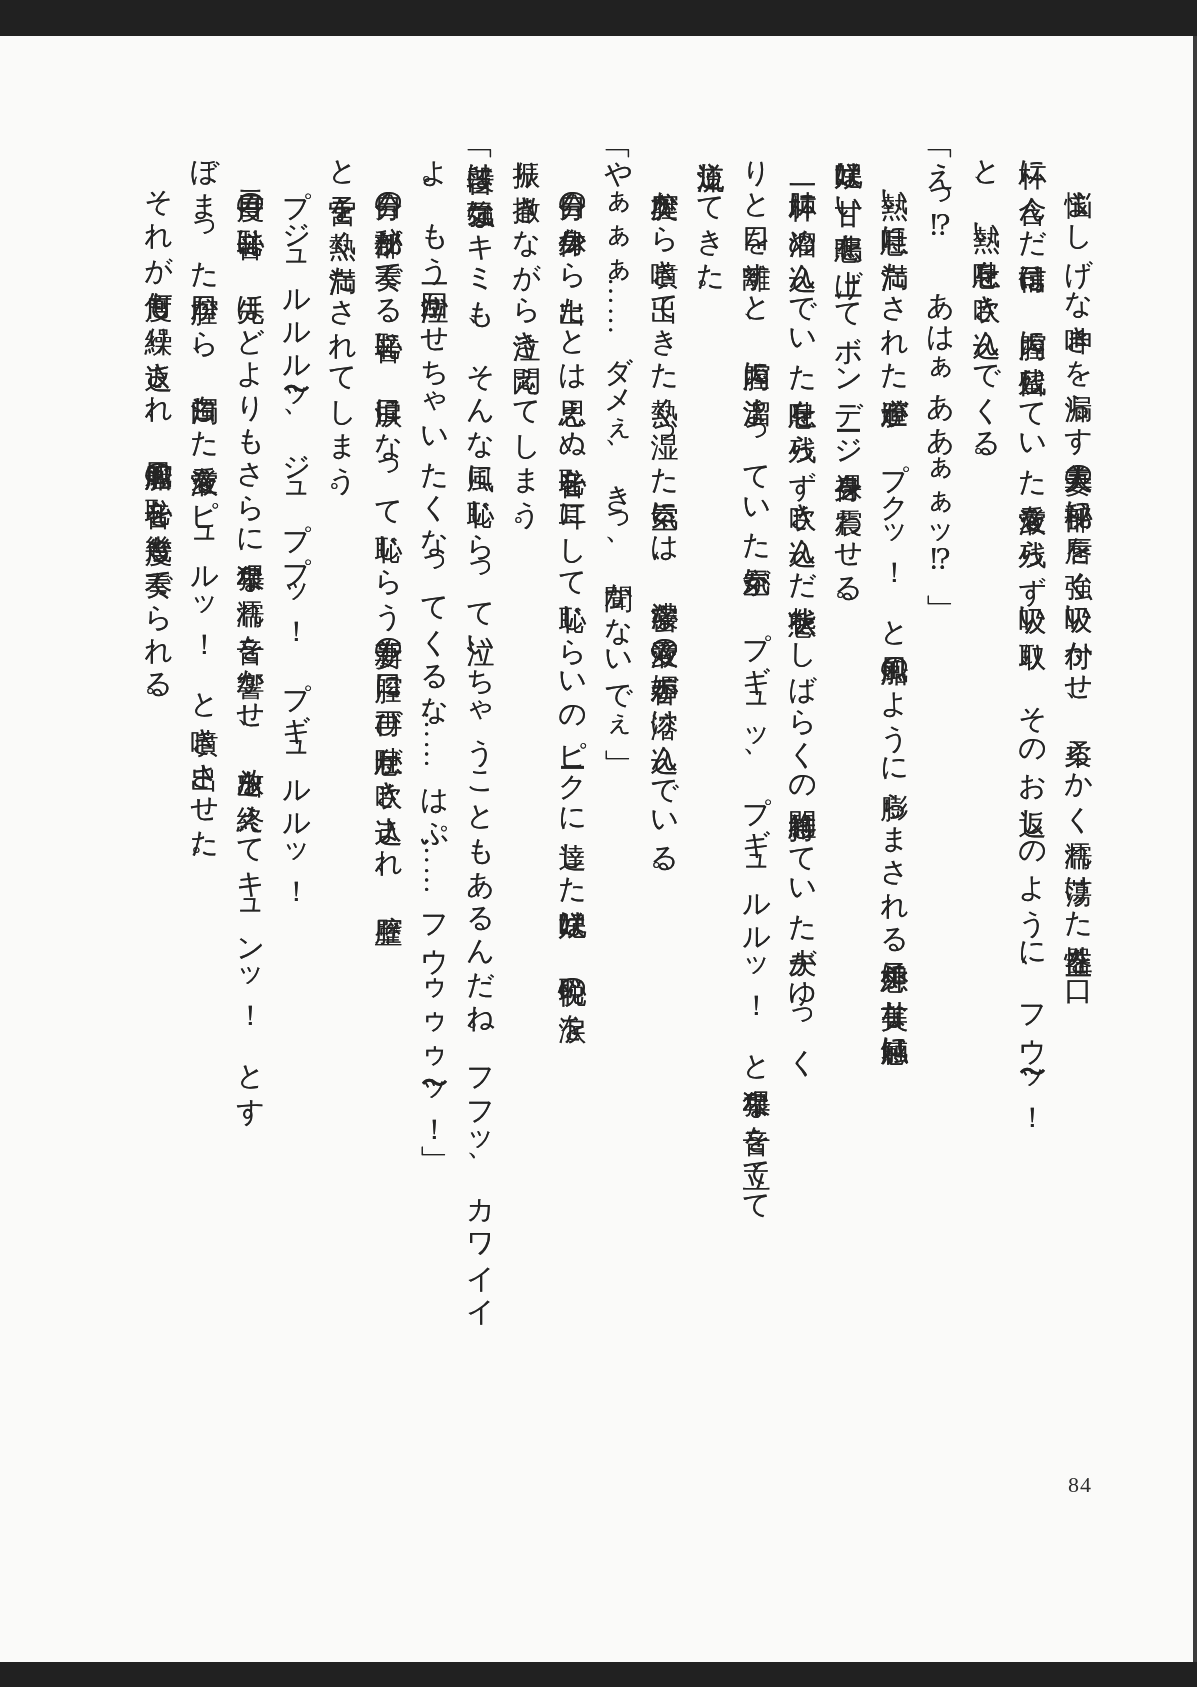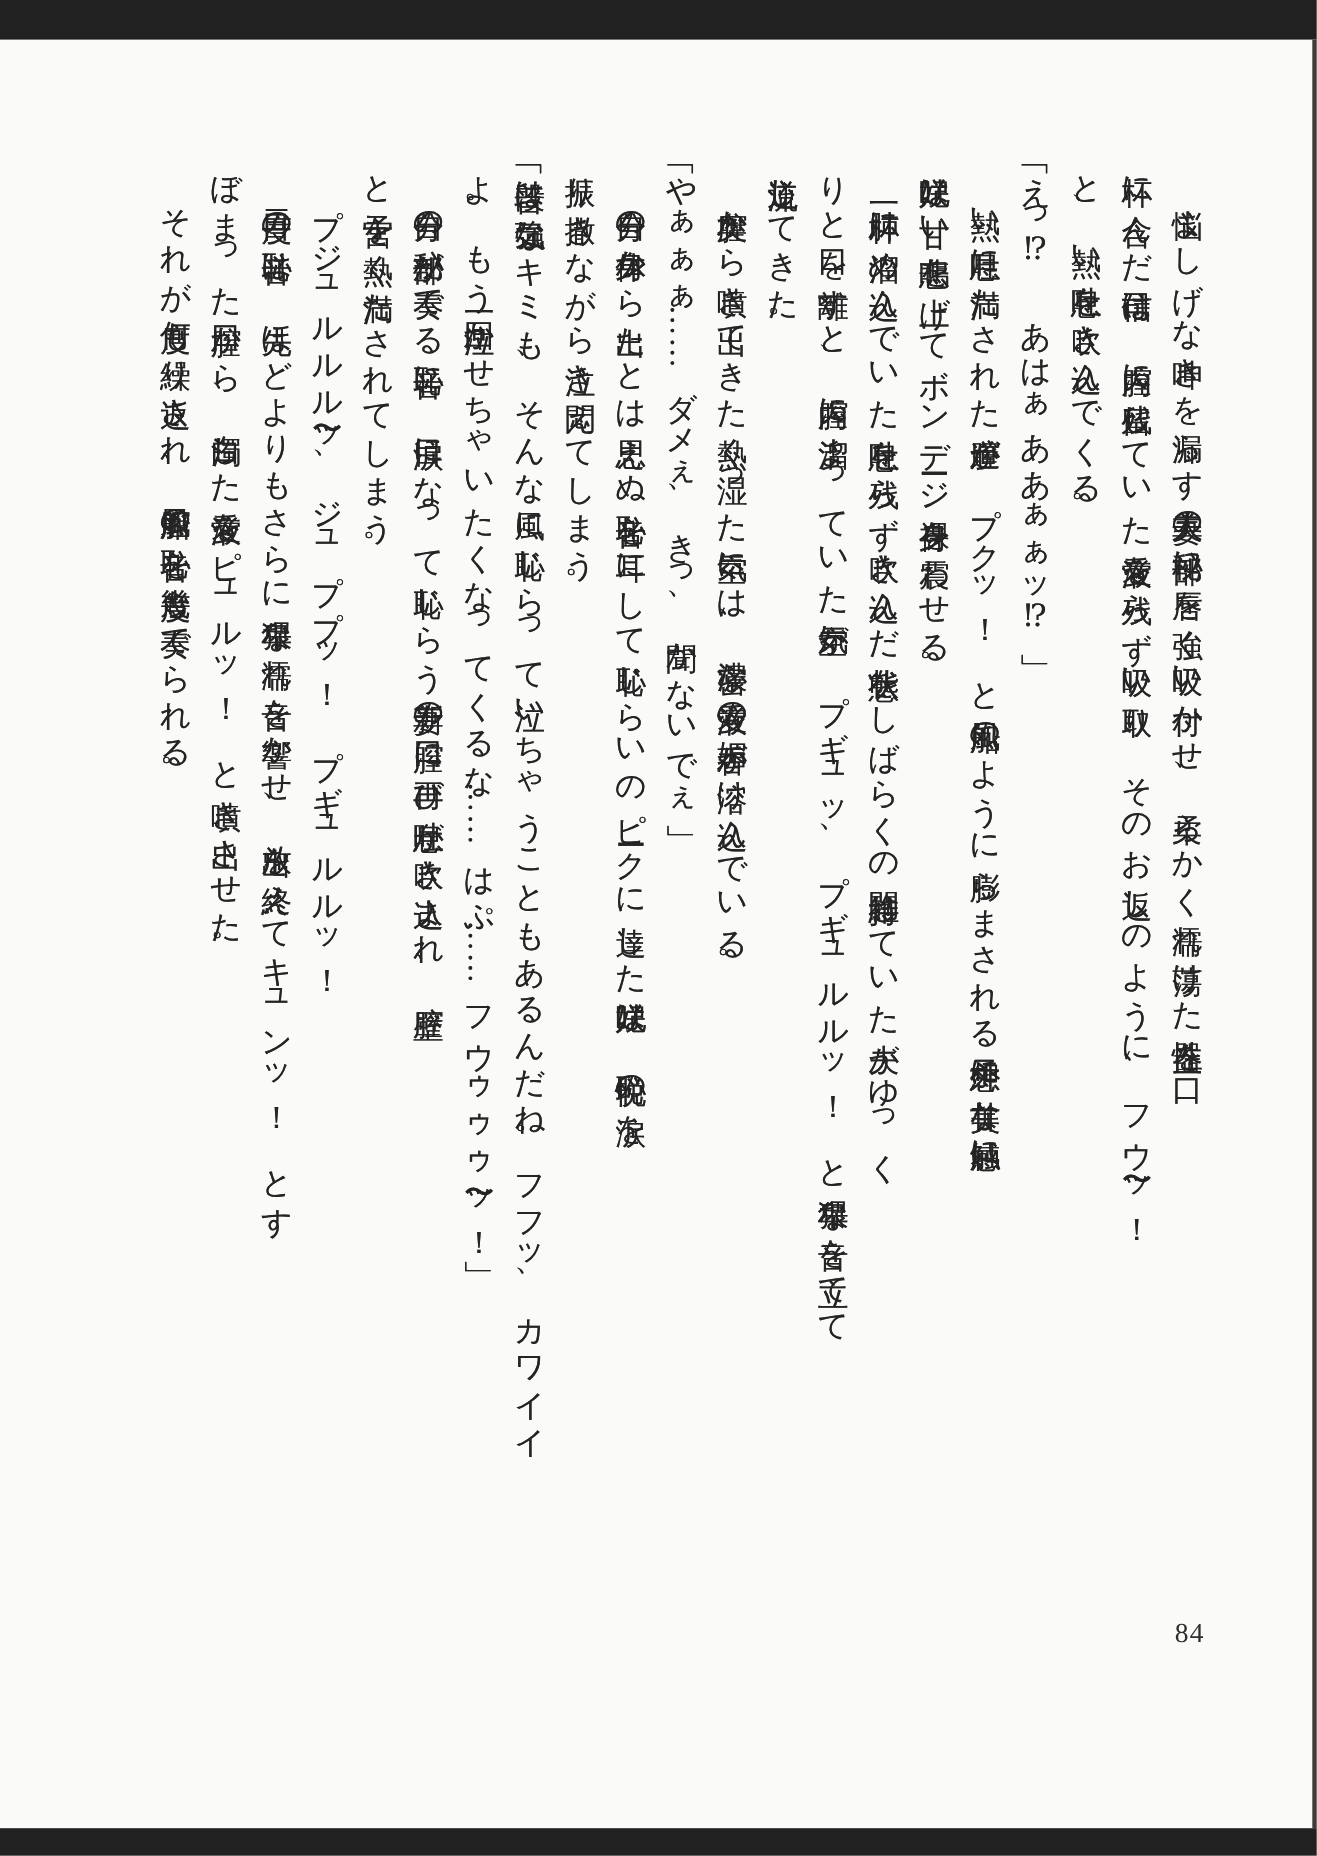--- a/index.html
+++ b/index.html
@@ -45,21 +45,21 @@
   }
   .vtext p {
     margin: 0;
     padding: 0;
     white-space: nowrap;
   }
   .page-number {
     position: absolute;
     top: 1472px;
     left: 1068px;
-    font-size: 25px;
+    font-size: 22px;
     letter-spacing: 1px;
     color: #2e2e2e;
   }
 </style>
 </head>
 <body>
 
 <div class="letterbox top"></div>
 
 <div class="vtext">

